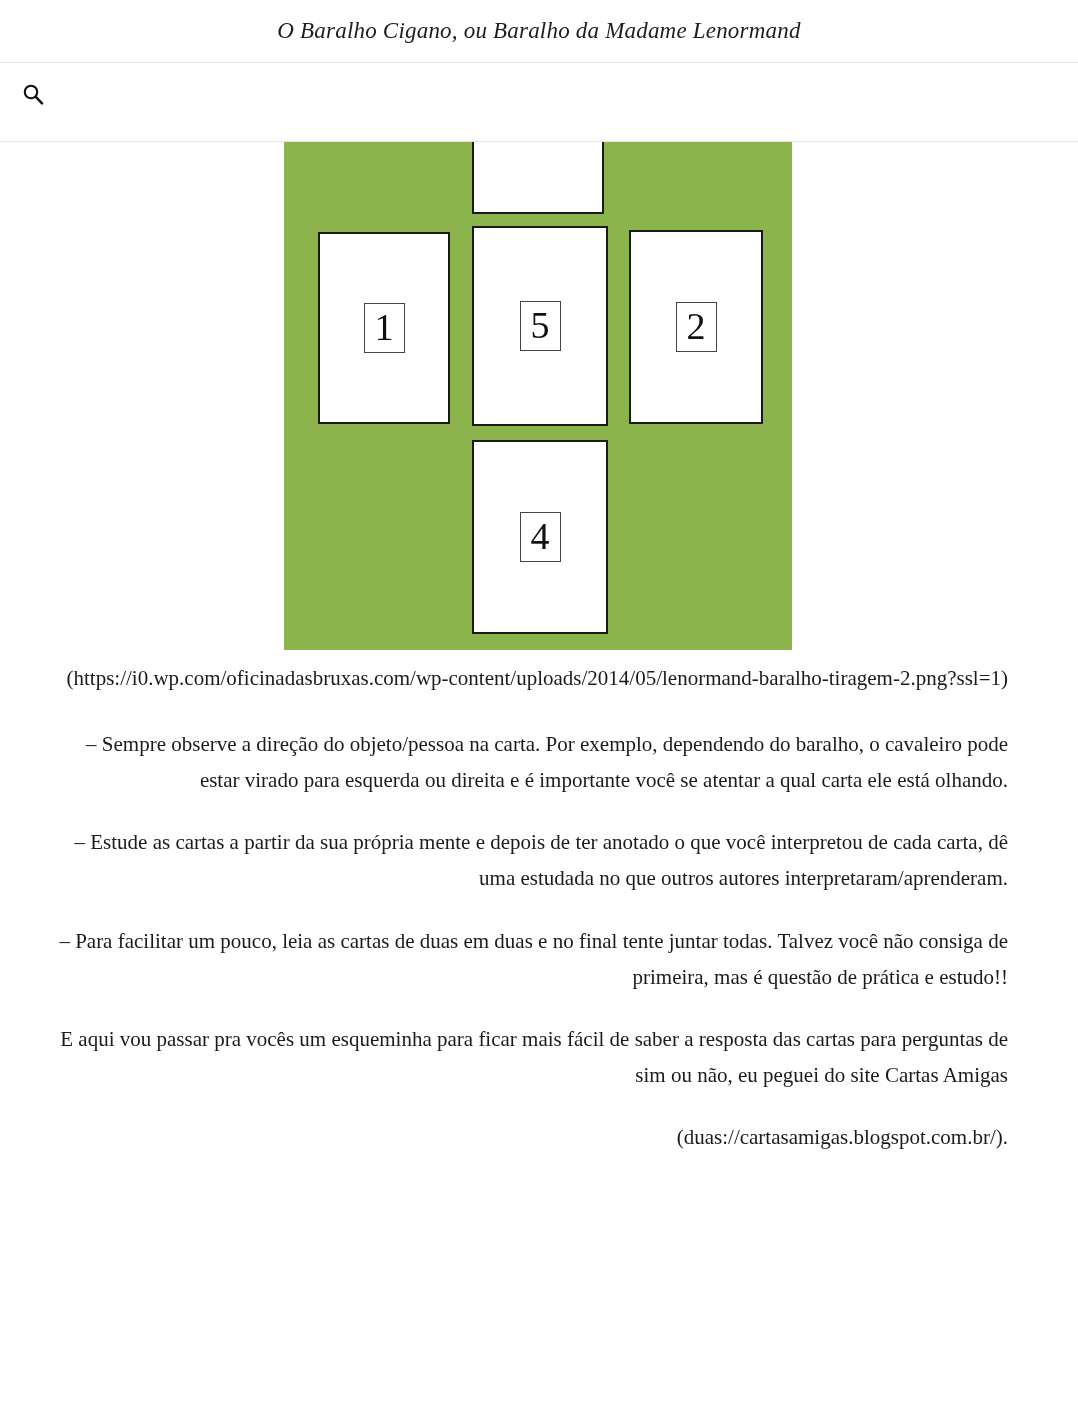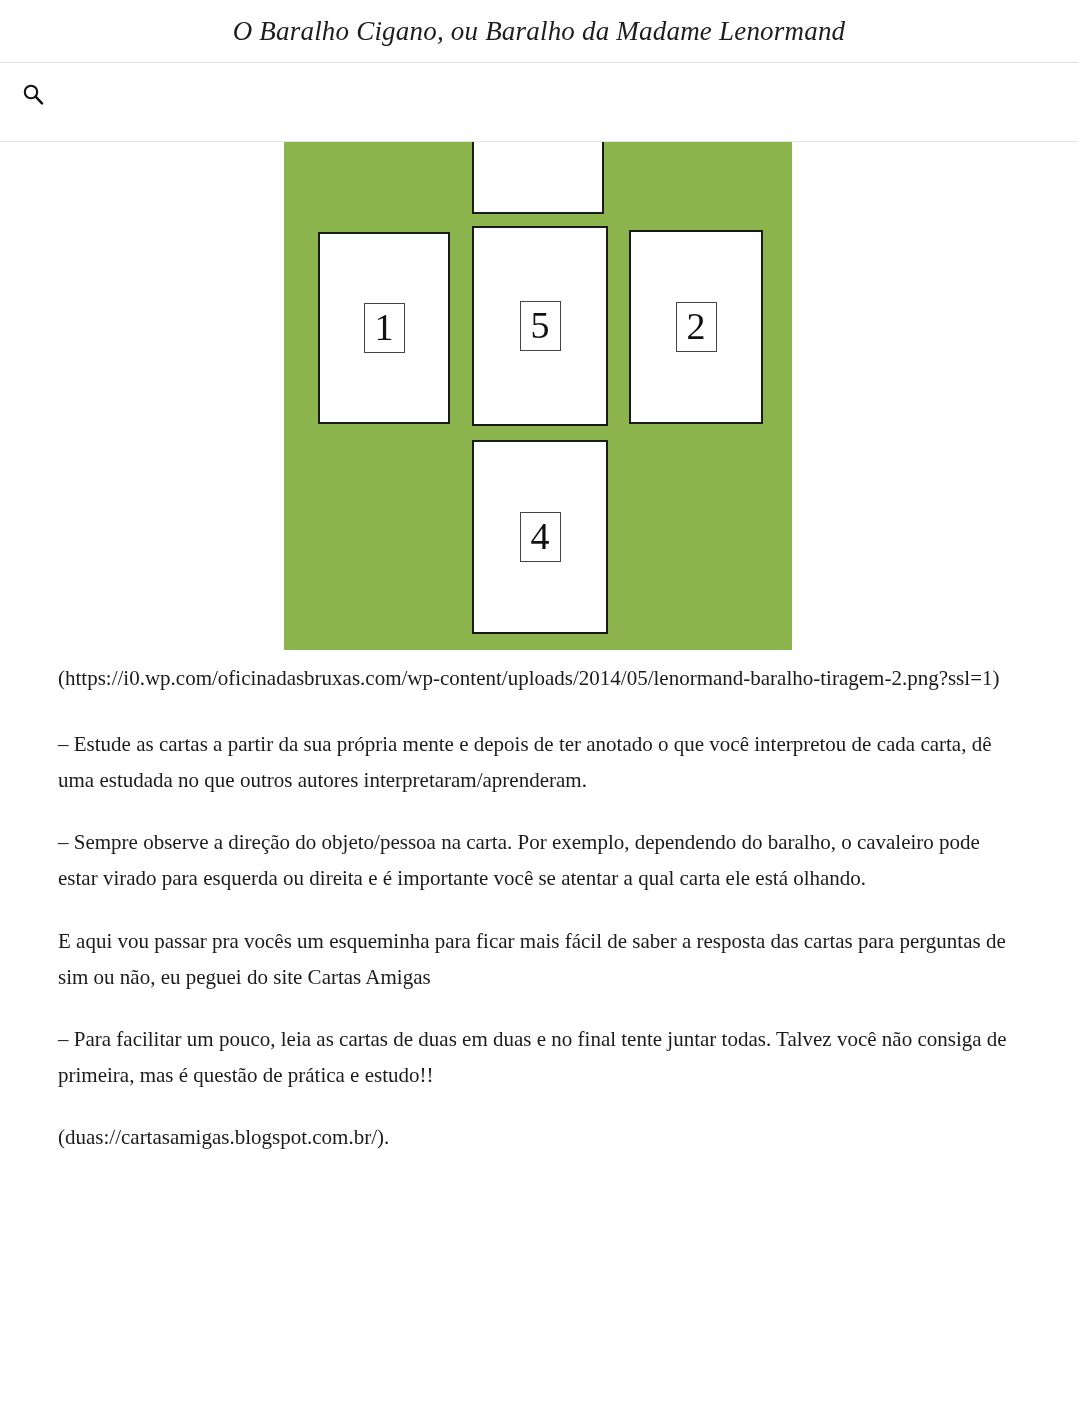--- a/index.html
+++ b/index.html
@@ -23,21 +23,21 @@
     border-bottom: 1px solid #e2e2e2;
     display: flex;
     align-items: center;
     justify-content: center;
     background: #ffffff;
     z-index: 5;
   }
   .site-title {
     font-family: "Liberation Serif", serif;
     font-style: italic;
-    font-size: 27px;
+    font-size: 23px;
     letter-spacing: 0.2px;
     color: #1d1d1d;
     white-space: nowrap;
   }
 
   .toolbar {
     position: relative;
     height: 78px;
     border-bottom: 1px solid #e6e6e6;
     background: #ffffff;
@@ -100,23 +100,24 @@
   
   .card-3 { left: 188px; top: -56px;  width: 132px; height: 270px; }
   .card-1 { left: 34px;  top: 232px;  width: 132px; height: 192px; }
   .card-5 { left: 188px; top: 226px;  width: 136px; height: 200px; }
   .card-2 { left: 345px; top: 230px;  width: 134px; height: 194px; }
   .card-4 { left: 188px; top: 440px;  width: 136px; height: 194px; }
 
   
   .article {
     position: absolute;
-    left: 58px;
+    left: 46px;
     top: 660px;
     width: 962px;
+    text-align: right;
   }
   .article p {
     margin: 0 0 26px 0;
     font-family: "Liberation Serif", serif;
     font-size: 21px;
     line-height: 1.72;
     color: #1b1b1b;
   }
   .article p.caption {
     margin-bottom: 30px;
@@ -153,18 +154,18 @@
   <div class="card card-2">
     <span class="num">2</span>
   </div>
   <div class="card card-4">
     <span class="num">4</span>
   </div>
 </div>
 
 <div class="article">
   <p class="caption">(https://i0.wp.com/oficinadasbruxas.com/wp-content/uploads/2014/05/lenormand-baralho-tiragem-2.png?ssl=1)</p>
+  <p>– Sempre observe a direção do objeto/pessoa na carta. Por exemplo, dependendo do baralho, o cavaleiro pode estar virado para esquerda ou direita e é importante você se atentar a qual carta ele está olhando.</p>
   <p>– Estude as cartas a partir da sua própria mente e depois de ter anotado o que você interpretou de cada carta, dê uma estudada no que outros autores interpretaram/aprenderam.</p>
-  <p>– Sempre observe a direção do objeto/pessoa na carta. Por exemplo, dependendo do baralho, o cavaleiro pode estar virado para esquerda ou direita e é importante você se atentar a qual carta ele está olhando.</p>
+  <p>– Para facilitar um pouco, leia as cartas de duas em duas e no final tente juntar todas. Talvez você não consiga de primeira, mas é questão de prática e estudo!!</p>
   <p>E aqui vou passar pra vocês um esqueminha para ficar mais fácil de saber a resposta das cartas para perguntas de sim ou não, eu peguei do site Cartas Amigas</p>
-  <p>– Para facilitar um pouco, leia as cartas de duas em duas e no final tente juntar todas. Talvez você não consiga de primeira, mas é questão de prática e estudo!!</p>
   <p>(duas://cartasamigas.blogspot.com.br/).</p>
 </div>
 
 </body></html>

